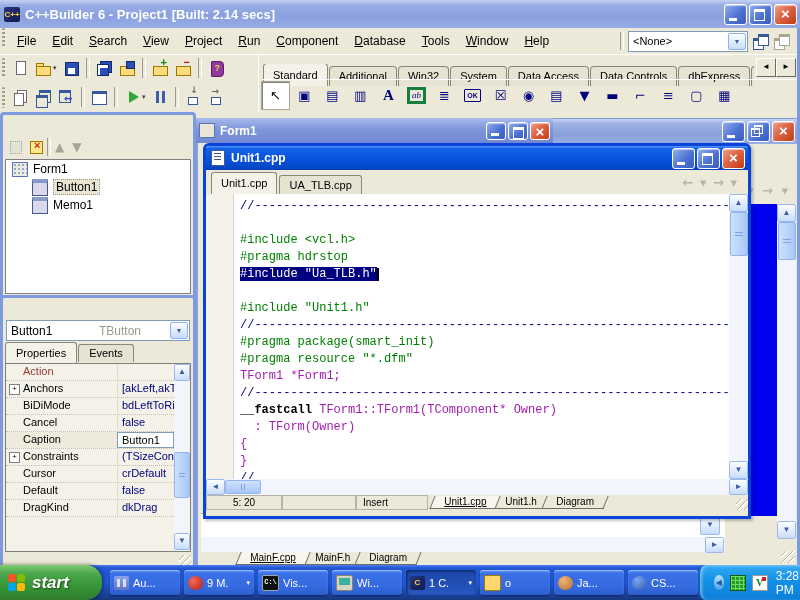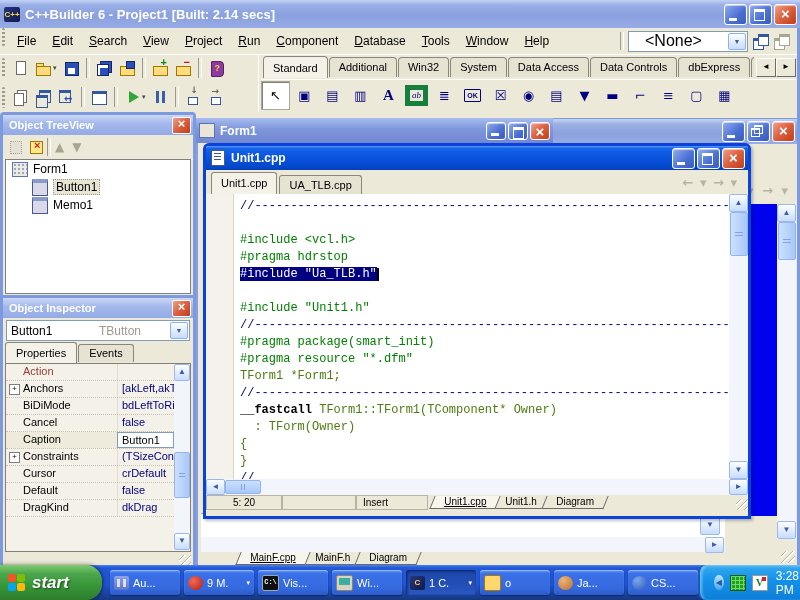--- a/index.html
+++ b/index.html
@@ -33,21 +33,21 @@
 
   
   #titlebar{left:0;top:0;width:800px;height:28px;font-size:13px}
   #menubar{left:0;top:28px;width:800px;height:26px;display:flex;border-bottom:1px solid #fff}
   .tgrip{width:3px;height:70%;margin:0 4px 0 2px;background:repeating-linear-gradient(180deg,#9C9A8C 0 2px,transparent 2px 4px);border-radius:2px;flex:none}
   #menu-items{display:flex;height:100%;align-items:center}
   .mitem{padding:0 8px;line-height:24px}
   #menubar-right{margin-left:auto;display:flex;align-items:center;gap:4px;padding-right:10px}
   .vline{width:2px;height:18px;border-left:1px solid #9C9A8C;border-right:1px solid #fff}
   #none-combo{width:118px;height:19px;background:#fff;border:1px solid #7F9DB9;display:flex;align-items:center}
-  #none-combo span{flex:1;padding-left:16px;font-size:16px}
+  #none-combo span{flex:1;padding-left:4px;font-size:11px}
   .cmbbtn{width:16px;height:15px;margin-right:1px;border:1px solid #8CB0F8;border-radius:2px;
     background:linear-gradient(180deg,#FDFEFF,#C8DCFB);color:#3B5BA5;font-size:7px;line-height:15px;text-align:center}
   .ic-cascade{width:17px;height:15px;position:relative}
   .ic-cascade::before{content:"";position:absolute;left:1px;top:4px;width:9px;height:8px;background:#fff;border:1px solid #33589C;border-top:3px solid #33589C}
   .ic-cascade::after{content:"";position:absolute;left:6px;top:0;width:9px;height:8px;background:#fff;border:1px solid #33589C;border-top:3px solid #33589C}
   .ic-cascade.gray::before,.ic-cascade.gray::after{border-color:#A8A594;border-top-color:#A8A594}
 
   #tbrow1{left:0;top:54px;width:258px;height:28px;display:flex;align-items:center}
   #tbrow2{left:0;top:82px;width:258px;height:30px;display:flex;align-items:center}
   #tb1,#tb2{display:flex;align-items:center;height:100%}
@@ -78,33 +78,33 @@
   .ic-window::before{left:1px;top:2px;width:13px;height:10px;background:#fff;border:1px solid #33589C;border-top:3px solid #33589C}
   .ic-run::before{left:5px;top:2px;width:0;height:0;border-left:10px solid #2FA838;border-top:6px solid transparent;border-bottom:6px solid transparent}
   .ic-pause::before{left:4px;top:2px;width:3px;height:12px;background:#3D5FA8;box-shadow:6px 0 0 #3D5FA8}
   .ic-trace-into::before{left:3px;top:8px;width:8px;height:6px;background:#fff;border:1px solid #33589C}
   .ic-trace-into::after{content:"↓";left:6px;top:-4px;font:bold 9px/10px "DejaVu Sans",sans-serif;color:#666}
   .ic-step-over::before{left:3px;top:8px;width:8px;height:6px;background:#fff;border:1px solid #33589C}
   .ic-step-over::after{content:"→";left:4px;top:-3px;font:bold 9px/10px "DejaVu Sans",sans-serif;color:#666}
 
   
   #palette{left:258px;top:54px;width:539px;height:58px;border-left:1px solid #fff}
-  #palette-tabs{position:absolute;left:4px;top:2px;right:44px;height:22px;display:flex;align-items:center;overflow:hidden}
+  #palette-tabs{position:absolute;left:4px;top:10px;right:44px;height:22px;display:flex;align-items:flex-end;overflow:hidden}
   .ptab{flex:none;padding:2px 9px;margin-right:1px;font-size:11px;background:#E7E3D3;border:1px solid #8A867A;border-bottom:none;border-radius:4px 4px 0 0;height:15px;line-height:15px}
   .ptab.active{background:#F4F2E8;height:18px;line-height:18px;font-weight:normal}
   #ptab-scroll{position:absolute;right:2px;top:4px;display:flex}
   .scrbtn{width:18px;height:17px;background:#ECE9D8;border:1px solid;border-color:#fff #6B6B6B #6B6B6B #fff;font-size:8px;line-height:16px;text-align:center;color:#000}
   #palette-icons{position:absolute;left:2px;top:25px;right:2px;height:31px;display:flex;align-items:center;border-top:1px solid #fff}
   .pic{width:27px;height:27px;margin-right:1px;display:flex;align-items:center;justify-content:center;flex:none}
   .pic span{color:#000080;font:13px "DejaVu Sans",sans-serif}
   .pic.selected{background:#fff;box-shadow:inset 1px 1px 0 #808080,inset -1px -1px 0 #fff;border:1px solid #ACA899}
   .pic.selected span{color:#000}
   .pic-label span{font-family:"Liberation Serif",serif;font-weight:bold;font-size:15px}
   .pic-button span{font:bold 7px/9px "Liberation Sans",sans-serif;border:1px solid #000080;padding:1px 2px;border-radius:1px}
-  .pic-edit span{font:italic 9px/9px "Liberation Serif",serif;border:5px solid #15803d;padding:1px 2px}
+  .pic-edit span{font:italic 9px/9px "Liberation Serif",serif;border:3px solid #15803d;padding:1px 2px}
 
   
   .sb{position:absolute;background:#F2F6FC}
   .sbtn{position:absolute;border:1px solid #9CB9EE;border-radius:2px;background:linear-gradient(180deg,#FDFEFF,#C8DCFB);
     color:#3B5BA5;font-size:8px;text-align:center}
   .sthumb{position:absolute;border:1px solid #92B4F0;border-radius:2px;background:linear-gradient(90deg,#CDE0FD,#A9C8F7)}
   .sthumb.h{background:linear-gradient(180deg,#CDE0FD,#A9C8F7)}
   .sthumb::after{content:"";position:absolute;left:4px;right:4px;top:45%;height:5px;
     background:repeating-linear-gradient(180deg,#7EA4E8 0 1px,transparent 1px 3px)}
   .sthumb.h::after{left:45%;top:3px;bottom:3px;width:5px;height:auto;
@@ -142,21 +142,21 @@
     border:1px solid #8A867A;border-bottom:none;border-radius:3px 3px 0 0}
   .ctab.active{background:#F4F2E8;height:17px;line-height:17px}
   #unit1-nav{margin-left:auto;padding-right:10px;color:#B8B4A2;font:bold 13px "DejaVu Sans",sans-serif;letter-spacing:1px;align-self:center}
   #unit1-editor{position:absolute;left:0;top:48px;right:0;height:285px;background:#fff}
   #unit1-gutter{position:absolute;left:0;top:0;bottom:0;width:27px;background:#F4F2EA;border-right:1px solid #D8D4C4}
   #code-pane{position:absolute;left:28px;top:0;right:19px;bottom:0;overflow:hidden;padding:4px 0 0 6px;
     font:12px/17px "Liberation Mono","DejaVu Sans Mono",monospace;white-space:pre}
   .cline{height:17px}
   .seg-cm{color:#000080}
   .seg-pp{color:#008000}
-  .seg-pl{color:#4d7c0f}
+  .seg-pl{color:#a21caf}
   .seg-kw{color:#000;font-weight:bold}
   .seg-sel{color:#fff;background:#000080}
   .caret{display:inline-block;width:2px;height:13px;background:#000;vertical-align:text-bottom}
   #unit1-vscroll{right:0;top:0;width:19px;height:285px}
   #unit1-hscroll{position:absolute;left:0;top:333px;right:0;height:16px;background:#F2F6FC}
   #unit1-status{position:absolute;left:0;top:349px;right:0;height:15px;display:flex;font-size:10px;align-items:stretch}
   .spanel{border:1px solid #B8B4A4;background:#ECE9D8;line-height:13px;padding:0 6px}
   #st-pos{width:62px;text-align:center}
   #st-empty{width:60px}
   #st-mode{width:58px}
@@ -507,24 +507,20 @@
       <div id="unit1-bottabs">
           <div class="btab active"><span>Unit1.cpp</span></div>
           <div class="btab"><span>Unit1.h</span></div>
           <div class="btab"><span>Diagram</span></div>
         </div>
       <div id="unit1-grip"></div>
     </div>
   </div>
 
   <div id="treeview-panel" class="abs panel">
-    <div class="ptitle tb-panel">
-      <span>Object TreeView</span>
-      <div class="pclose"></div>
-    </div>
     <div id="tv-toolbar">
       <div class="tvico tvico-new"></div>
       <div class="tvico tvico-del"></div>
       <div class="vline"></div>
       <div class="tvarrow">▲</div>
       <div class="tvarrow">▼</div>
     </div>
     <div id="tv-tree">
         <div class="tvrow" style="padding-left: 6px;">
           <div class="tvicon-form"></div>
@@ -535,24 +531,20 @@
           <span class="tvlabel selected">Button1</span>
         </div>
         <div class="tvrow" style="padding-left: 26px;">
           <div class="tvicon-control"></div>
           <span class="tvlabel">Memo1</span>
         </div>
       </div>
   </div>
 
   <div id="inspector-panel" class="abs panel">
-    <div class="ptitle tb-panel">
-      <span>Object Inspector</span>
-      <div class="pclose"></div>
-    </div>
     <div id="insp-combo">
       <span id="insp-obj">Button1</span>
       <span id="insp-type">TButton</span>
       <div class="cmbbtn">▼</div>
     </div>
     <div id="insp-tabs">
         <div class="itab active">Properties</div>
         <div class="itab">Events</div>
       </div>
     <div id="insp-grid">

